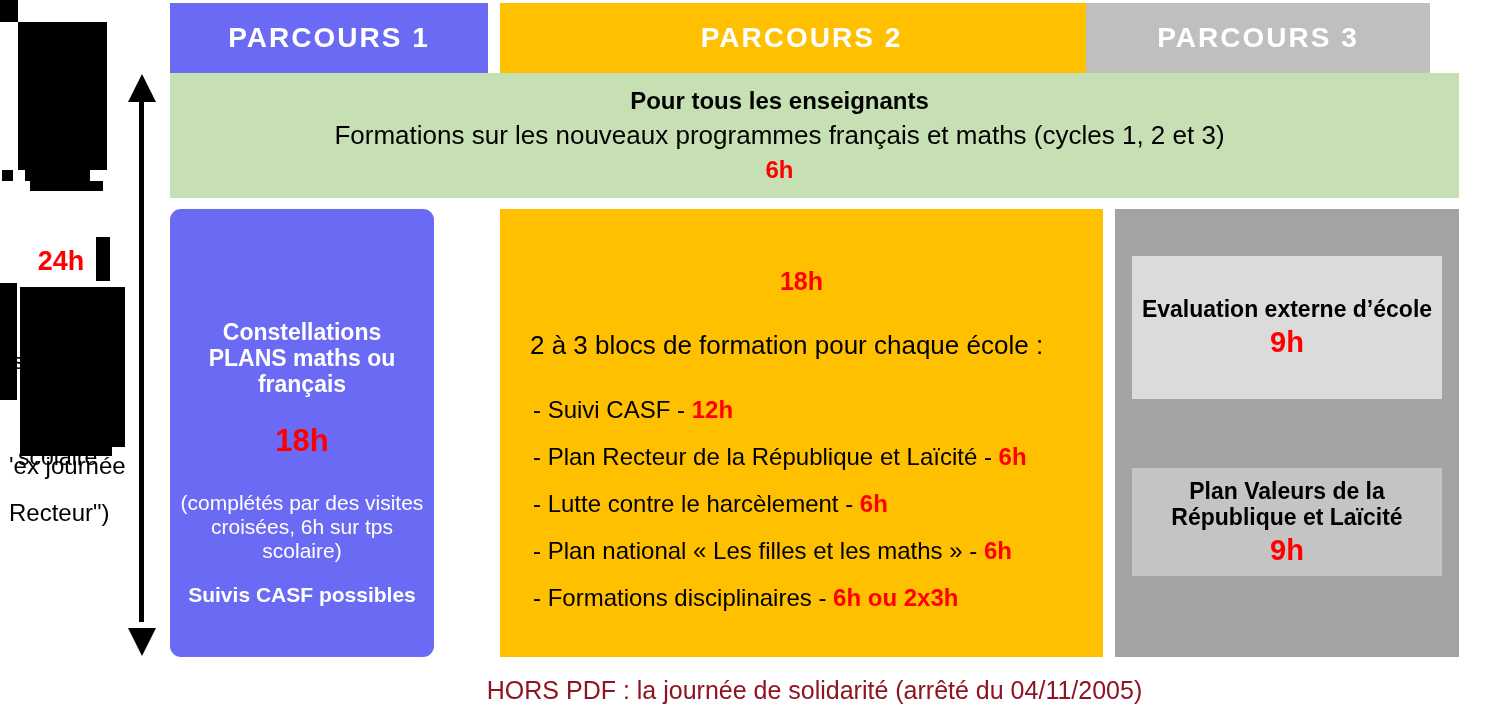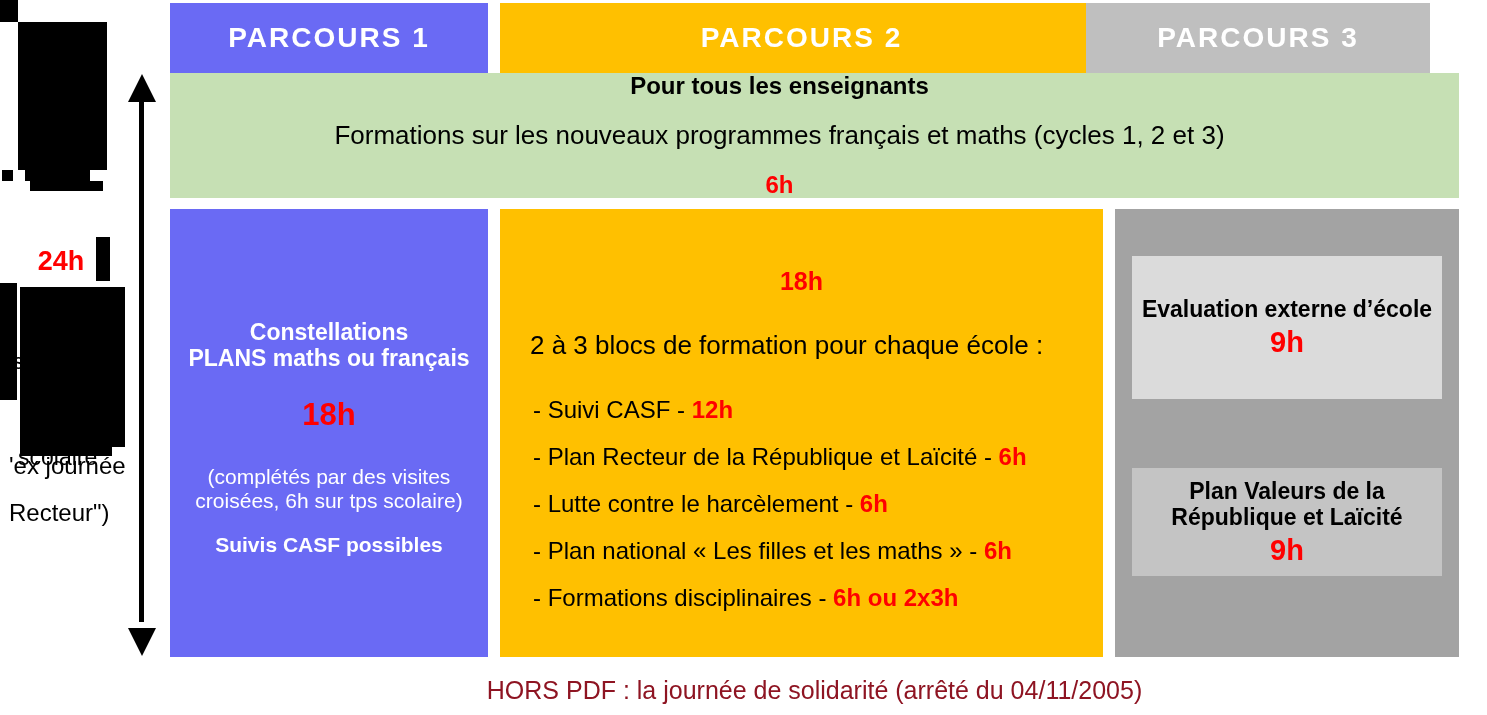--- a/index.html
+++ b/index.html
@@ -9,29 +9,29 @@
   
   .hdr{position:absolute;top:3px;height:70px;display:flex;align-items:center;justify-content:center;
        color:#fff;font-weight:bold;font-size:28px;letter-spacing:2px;}
   .hdr-p1{left:170px;width:318px;background:var(--blue,#6A6AF4);}
   .hdr-p2{left:500px;width:603px;background:var(--orange,#FFC000);}
   .hdr-p3{left:1086px;width:344px;background:var(--gray-header,#BFBFBF);}
 
   
   .green-banner{position:absolute;left:170px;top:73px;width:1289px;height:125px;
         background:var(--green,#C6E0B4);display:flex;flex-direction:column;align-items:center;
-        justify-content:center;gap:20px;padding-right:70px;box-sizing:border-box;}
+        justify-content:center;gap:5px;padding-right:70px;box-sizing:border-box;}
   .green-banner .l1{font-weight:bold;font-size:24px;}
   .green-banner .l2{font-size:26px;}
   .green-banner .l3{font-weight:bold;font-size:24px;color:var(--red,#FF0000);}
 
   
   .box{position:absolute;top:209px;height:448px;box-sizing:border-box;}
-  .box-p1{left:170px;width:318px;background:var(--blue,#6A6AF4);color:#fff;text-align:center;
-          padding-top:110px;}
+  .box-p1{left:170px;width:264px;background:var(--blue,#6A6AF4);color:#fff;text-align:center;
+          padding-top:110px;border-radius:11px;}
   .box-p1 .title{font-weight:bold;font-size:23px;line-height:26px;}
   .box-p1 .hours{font-weight:bold;font-size:31px;color:var(--red,#FF0000);margin-top:26px;}
   .box-p1 .note{font-size:21px;line-height:24px;margin-top:32px;}
   .box-p1 .foot{font-weight:bold;font-size:21px;margin-top:20px;}
 
   .box-p2{left:500px;width:603px;background:var(--orange,#FFC000);}
   .box-p2 .hours{font-weight:bold;font-size:25px;color:var(--red,#FF0000);text-align:center;margin-top:58px;}
   .box-p2 .heading{font-weight:normal;font-size:26px;margin:34px 12px 0 30px;}
   .box-p2 .list{margin:36px 0 0 33px;}
   .oitem{font-size:24px;line-height:26px;margin-bottom:21px;}

